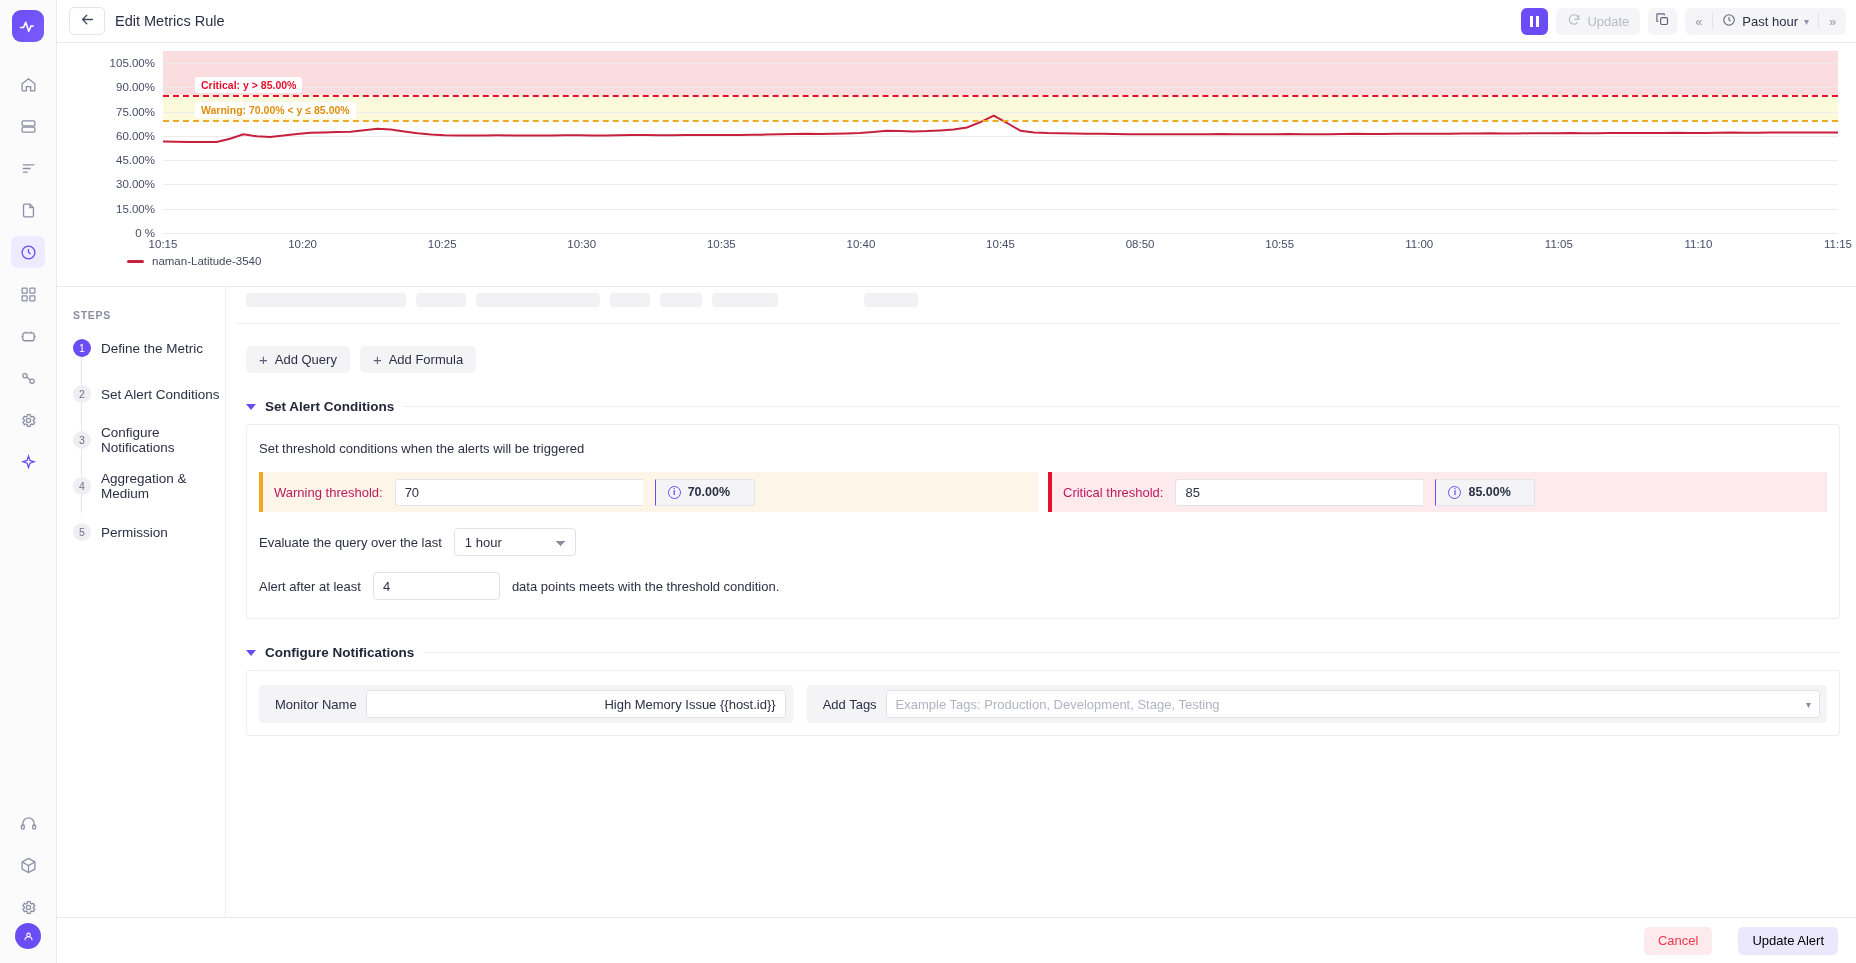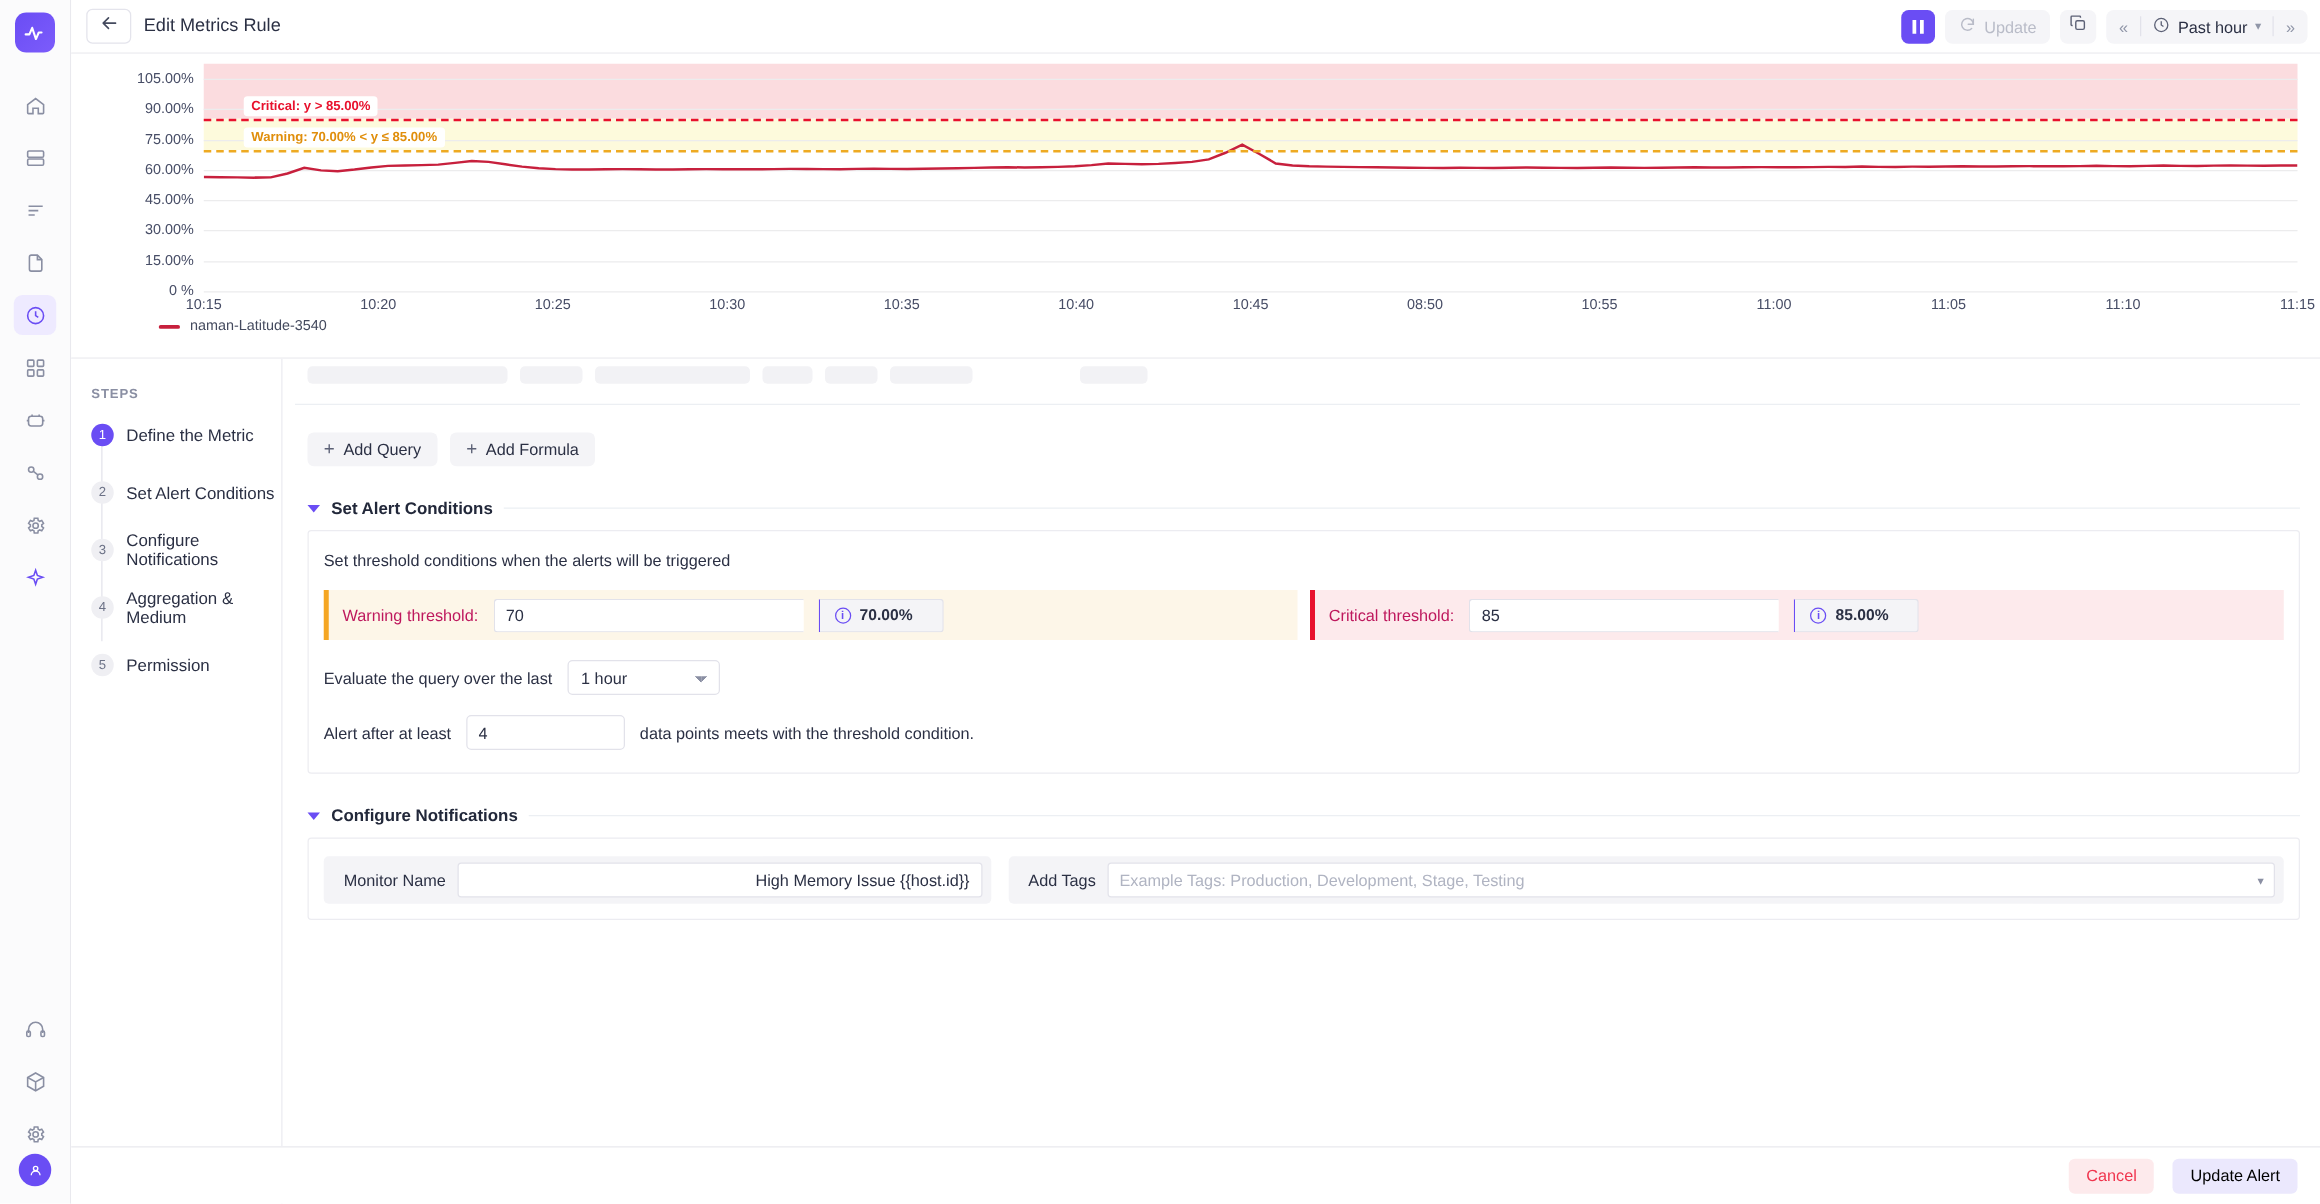--- a/index.html
+++ b/index.html
@@ -231,21 +231,21 @@
   .toggle::after {
     content: ""; position: absolute; left: 2px; top: 2px; width: 11px; height: 11px;
     border-radius: 50%; background: #fff;
   }
   .toggle-label { font-size: 13px; color: #2b3044; }
 
   
   .footer {
     position: absolute; left: 0; right: 0; bottom: 0; height: 46px;
     background: #fff; border-top: 1px solid #e9e9ee;
-    display: flex; align-items: center; justify-content: flex-end; gap: 15px;
+    display: flex; align-items: center; justify-content: flex-end; gap: 26px;
     padding-right: 18px;
   }
   .btn-cancel {
     height: 28px; padding: 0 14px; border-radius: 5px; border: none;
     background: #fdeaec; color: #f0354e; font-size: 13px; cursor: pointer;
     font-family: "Liberation Sans", sans-serif;
   }
   .btn-update {
     height: 28px; padding: 0 14px; border-radius: 5px; border: none;
     background: #ebe8fd; color: #000000; font-size: 13px; cursor: pointer;

